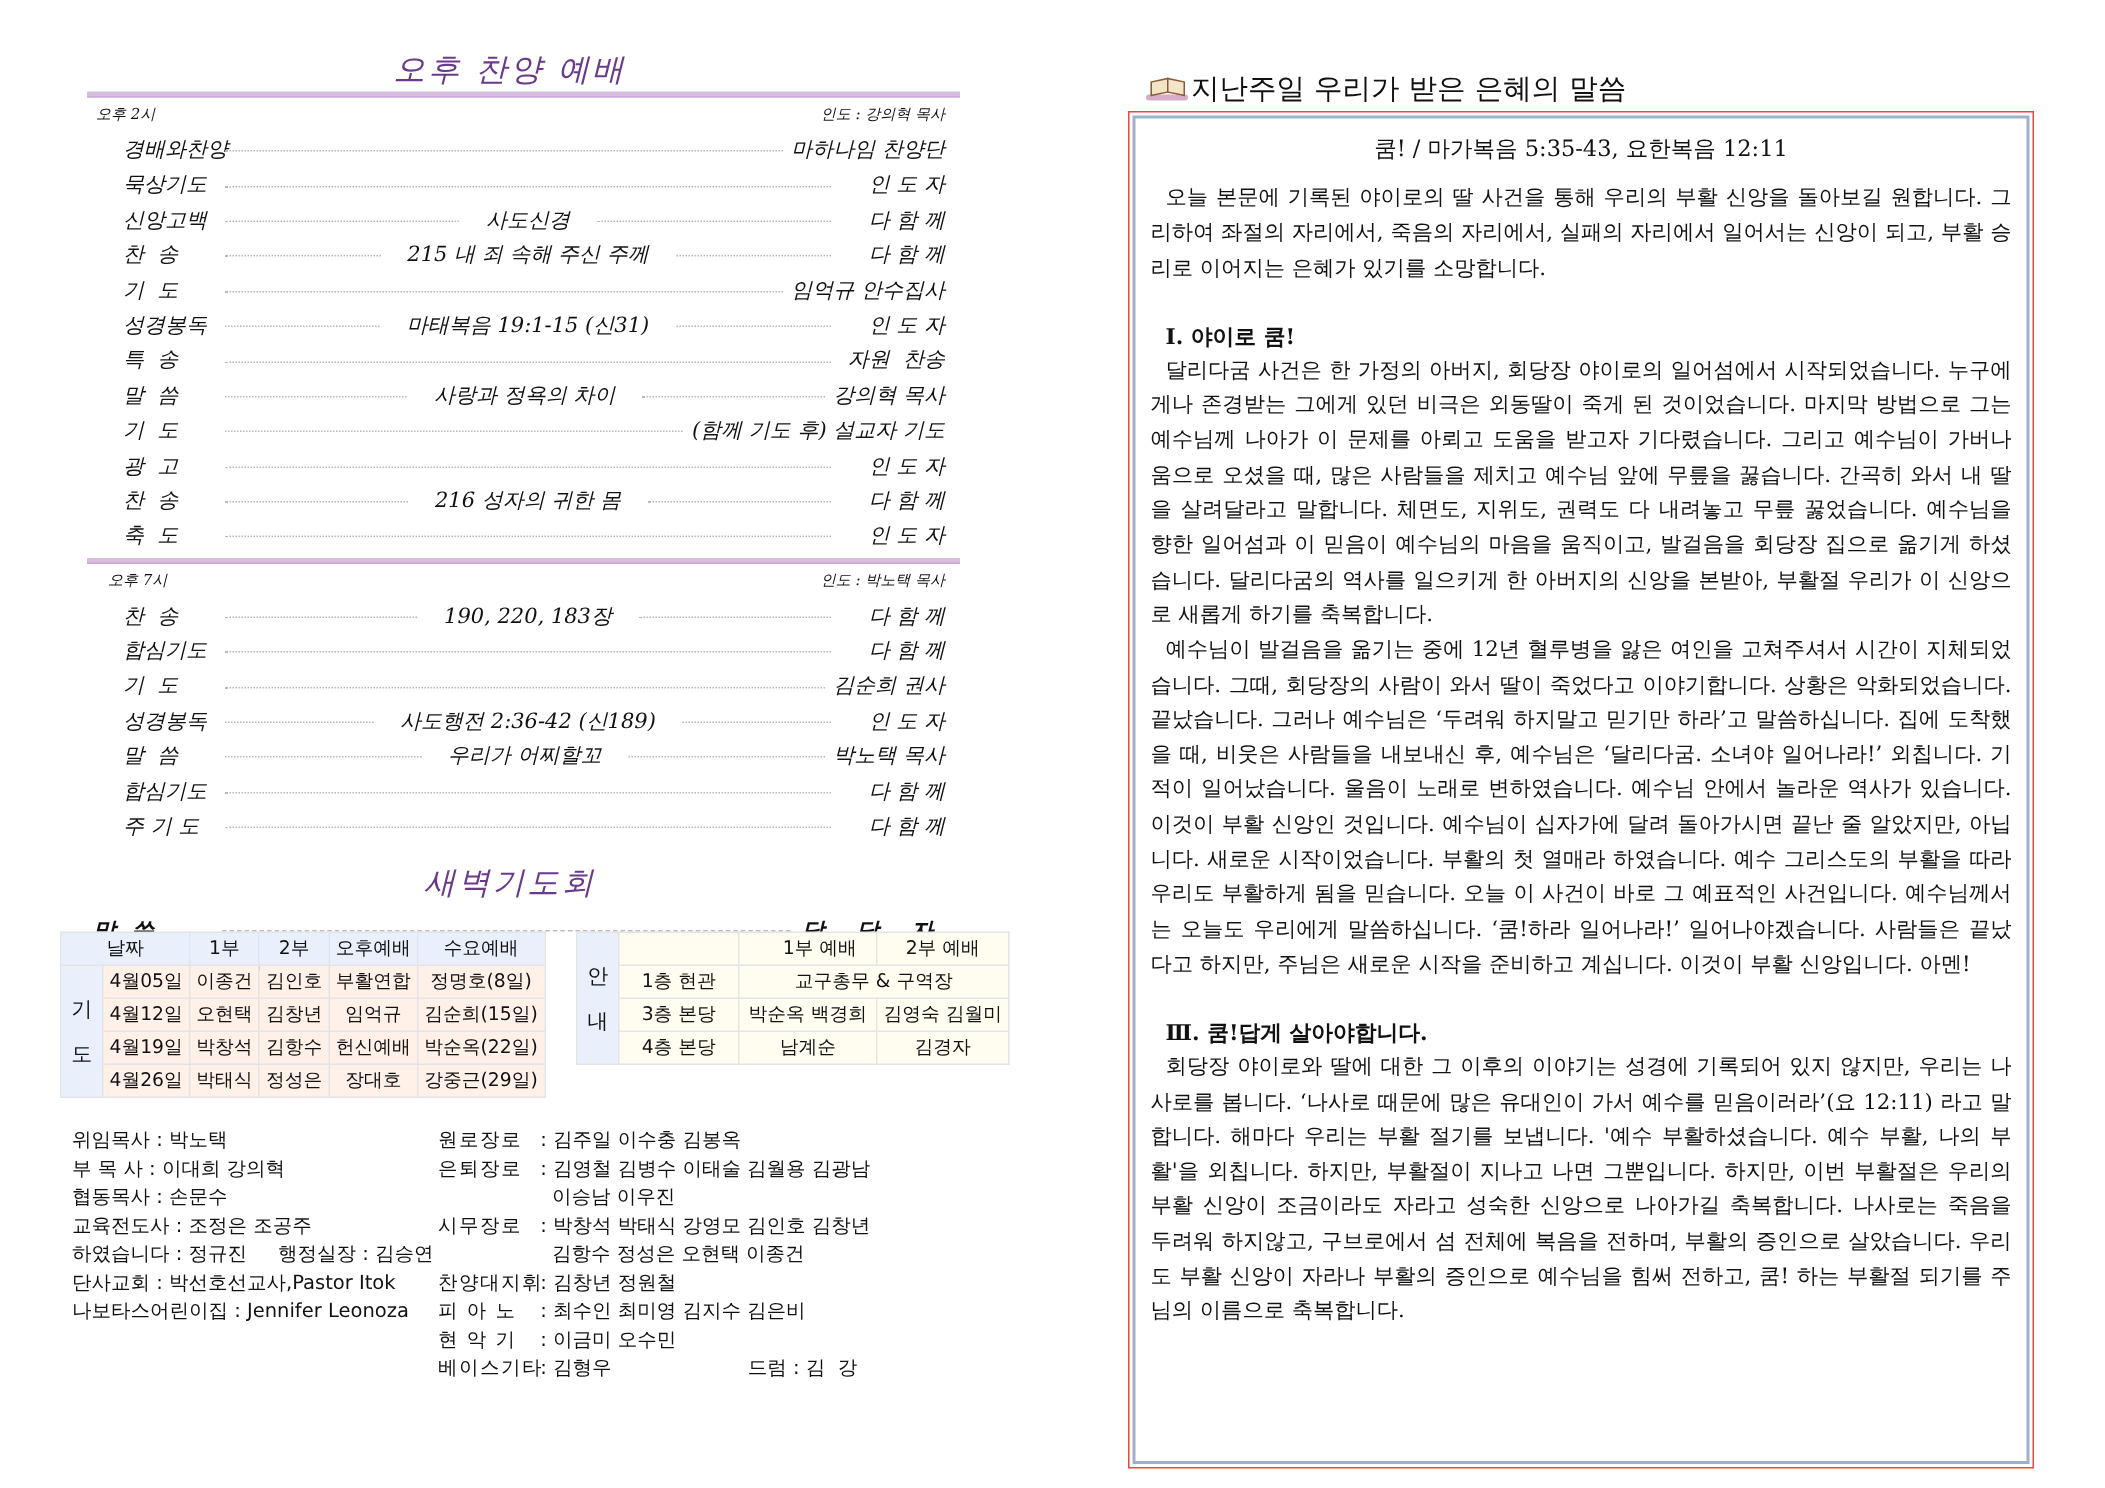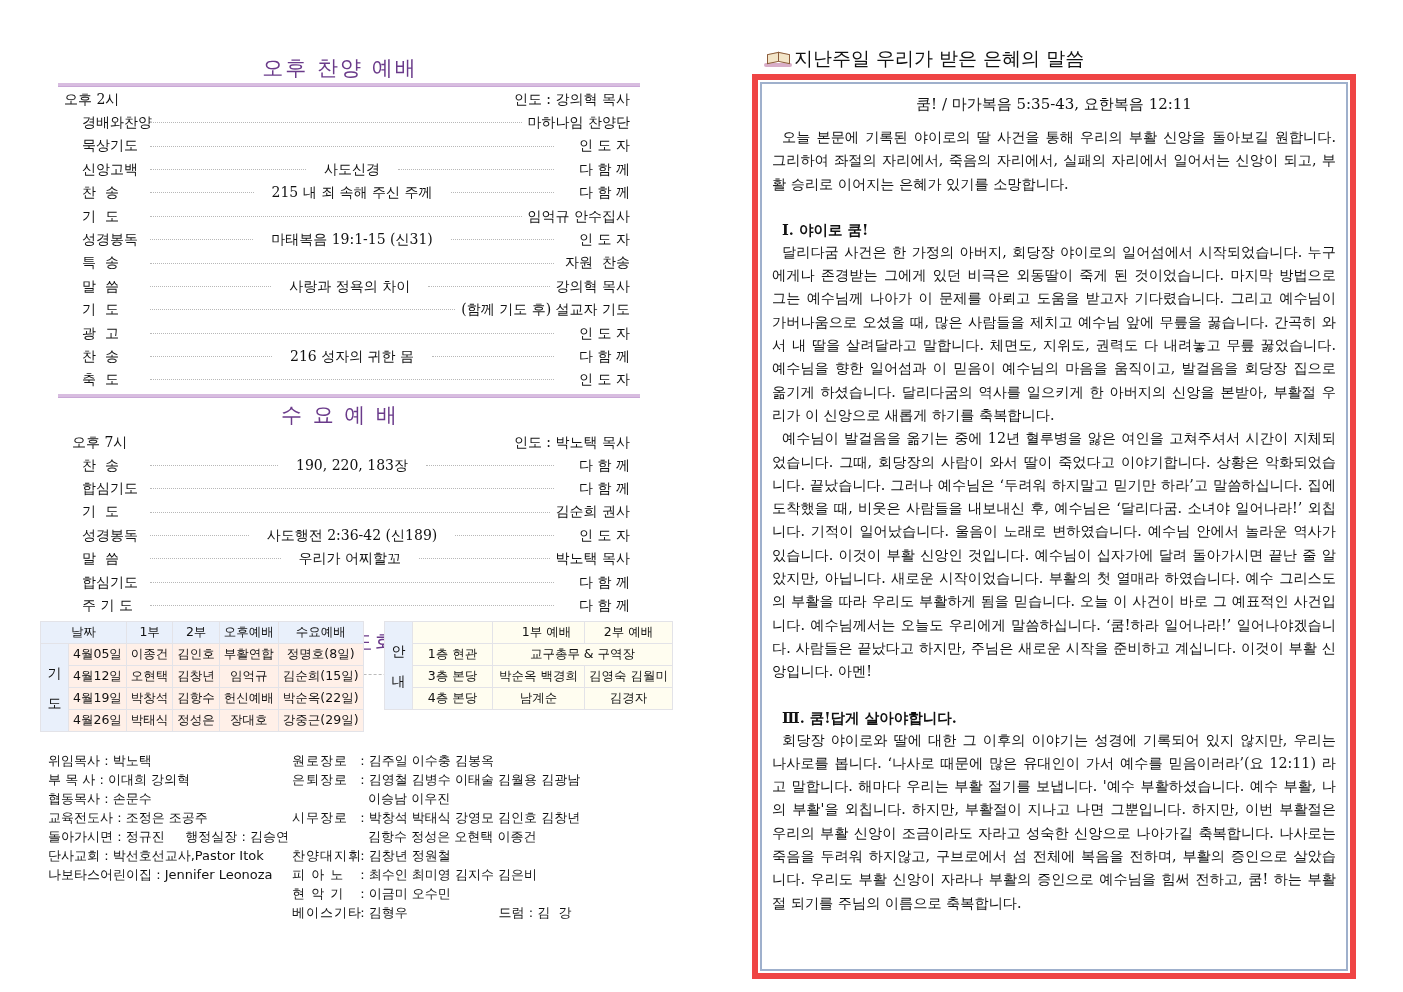--- a/index.html
+++ b/index.html
@@ -1,35 +1,35 @@
 <!DOCTYPE html>
 <html><head>
 <meta charset="utf-8">
 <style>
   * { box-sizing: border-box; margin: 0; padding: 0; }
   body {
     width: 1403px; height: 992px; background: #ffffff; position: relative;
     font-family: "DejaVu Serif", "Liberation Serif", serif; color: #111;
     overflow: hidden;
   }
-  .left { position: absolute; left: 40px; top: 53px; width: 600px; }
+  .left { position: absolute; left: 40px; top: 31px; width: 600px; font-style: italic; }
   .sec-title {
     text-align: center; color: #6a3a8a; font-size: 21px; letter-spacing: 2px;
     height: 30px; line-height: 30px;
   }
   .rule { height: 4px; background: #d8bde0; border-bottom: 1px solid #c9a7d6; margin: 0 0 0 18px; }
   .row {
     position: relative; height: 23.4px; line-height: 23.4px; font-size: 14px;
     display: flex; align-items: center;
   }
   .row .lbl { width: 104px; padding-left: 42px; white-space: nowrap; }
   .row .dots { flex: 1; border-bottom: 1px dotted #b8b8b8; height: 1px; margin: 0 6px; align-self: center; }
   .row .mid { padding: 0 12px; white-space: nowrap; }
   .row .right { white-space: nowrap; text-align: right; min-width: 80px; padding-right: 10px; }
-  .head-row { display: flex; justify-content: space-between; font-size: 14px; height: 24px; line-height: 24px; padding-left: 24px; padding-right: 10px; }
+  .head-row { display: flex; justify-content: space-between; font-size: 10px; height: 24px; line-height: 24px; padding-left: 24px; padding-right: 10px; }
   .head-row.wed { padding-left: 32px; }
 
   .dawn-word { display: flex; align-items: center; font-size: 15px; font-weight: bold; height: 30px; margin-top: 2px; }
   .dawn-word .l { padding-left: 22px; width: 100px; }
   .dawn-word .d { flex: 1; border-bottom: 1px dashed #bbb; margin: 0 8px; }
   .dawn-word .r { padding-right: 10px; letter-spacing: 8px; }
 
   .duty-cap { font-size: 13px; letter-spacing: 6px; margin-left: 102px; height: 20px; line-height: 20px; font-family: "DejaVu Sans", sans-serif; }
 
   table { border-collapse: collapse; font-family: "DejaVu Sans", sans-serif; font-size: 12.5px; }
@@ -51,21 +51,21 @@
   .staff.b .indent { padding-left: 76px; }
 
   .right-pane { position: absolute; left: 752px; top: 44px; width: 604px; }
   .rp-title { display: flex; align-items: center; font-size: 19px; height: 30px; padding-left: 12px; }
   .book-icon { width: 28px; height: 18px; margin-right: 2px; position: relative; }
   .book-icon .pg1, .book-icon .pg2 { position: absolute; top: 3px; width: 12px; height: 10px; background: #f3e5c8; border: 1px solid #8a5a3a; }
   .book-icon .pg1 { left: 3px; transform: skewY(-12deg); }
   .book-icon .pg2 { left: 14px; transform: skewY(12deg); }
   .book-icon .base { position: absolute; left: 0; top: 13px; width: 28px; height: 4px; background: #c88ab0; border-radius: 2px; opacity: .7; }
   .box {
-    border: 6px solid #ef4444; padding: 2px; height: 905px;
+    border: 1px solid #ef4444; padding: 2px; height: 905px;
   }
   .box-inner { border: 2px solid #9fb0cc; height: 100%; padding: 4px 10px 0 10px; }
   .sermon-head { text-align: center; font-size: 15px; height: 32px; line-height: 32px; }
   .para { font-size: 14.2px; line-height: 23.3px; text-align: justify; text-indent: 10px; }
   .para.first { margin-top: 6px; }
   .sh { font-size: 14.5px; font-weight: bold; line-height: 23px; margin-top: 22px; padding-left: 10px; }
 </style>
 </head>
 <body>
 
@@ -144,21 +144,20 @@
         <span class="right" style="white-space:pre">다 함 께</span>
       </div>
       <div class="row">
         <span class="lbl" style="white-space:pre">축  도</span>
         <span class="dots"></span>
         <span class="right" style="white-space:pre">인 도 자</span>
       </div>
     </div>
   <div class="rule" style="margin-top:2px"></div>
 
-  <div class="sec-title" style="margin-top:2px">수 요 예 배</div>
   <div class="head-row wed">
     <span>오후 7시</span>
     <span>인도 : 박노택 목사</span>
   </div>
   <div id="wed-list">
       <div class="row">
         <span class="lbl" style="white-space:pre">찬  송</span>
         <span class="dots"></span>
         <span class="mid">190, 220, 183장</span>
         <span class="dots"></span>
@@ -281,21 +280,21 @@
         <td class="cell">김경자</td>
       </tr>
     </tbody>
 </table>
 
 <div class="staff a" style="left:48px" id="staff-left">
     <div class="ln"><span class="k">위임목사</span> : <span>박노택</span></div>
     <div class="ln"><span class="k">부 목 사</span> : <span>이대희 강의혁</span></div>
     <div class="ln"><span class="k">협동목사</span> : <span>손문수</span></div>
     <div class="ln"><span class="k">교육전도사</span> : <span>조정은 조공주</span></div>
-    <div class="ln"><span class="k">돌아가시면</span> : <span>정규진</span>&nbsp;&nbsp;&nbsp;&nbsp;&nbsp;<span>행정실장</span> : <span>김승연</span></div>
+    <div class="ln"><span class="k">하였습니다</span> : <span>정규진</span>&nbsp;&nbsp;&nbsp;&nbsp;&nbsp;<span>행정실장</span> : <span>김승연</span></div>
     <div class="ln"><span class="k">단사교회</span> : <span>박선호선교사,Pastor Itok</span></div>
     <div class="ln"><span class="k">나보타스어린이집</span> : <span>Jennifer Leonoza</span></div>
   </div>
 <div class="staff b" style="left:292px" id="staff-right">
     <div class="ln"><span class="k">원로장로</span> : <span style="white-space:pre">김주일 이수충 김봉옥</span></div>
     <div class="ln"><span class="k">은퇴장로</span> : <span style="white-space:pre">김영철 김병수 이태술 김월용 김광남</span></div>
     <div class="ln indent">이승남 이우진</div>
     <div class="ln"><span class="k">시무장로</span> : <span style="white-space:pre">박창석 박태식 강영모 김인호 김창년</span></div>
     <div class="ln indent">김항수 정성은 오현택 이종건</div>
     <div class="ln"><span class="k">찬양대지휘</span> : <span style="white-space:pre">김창년 정원철</span></div>

